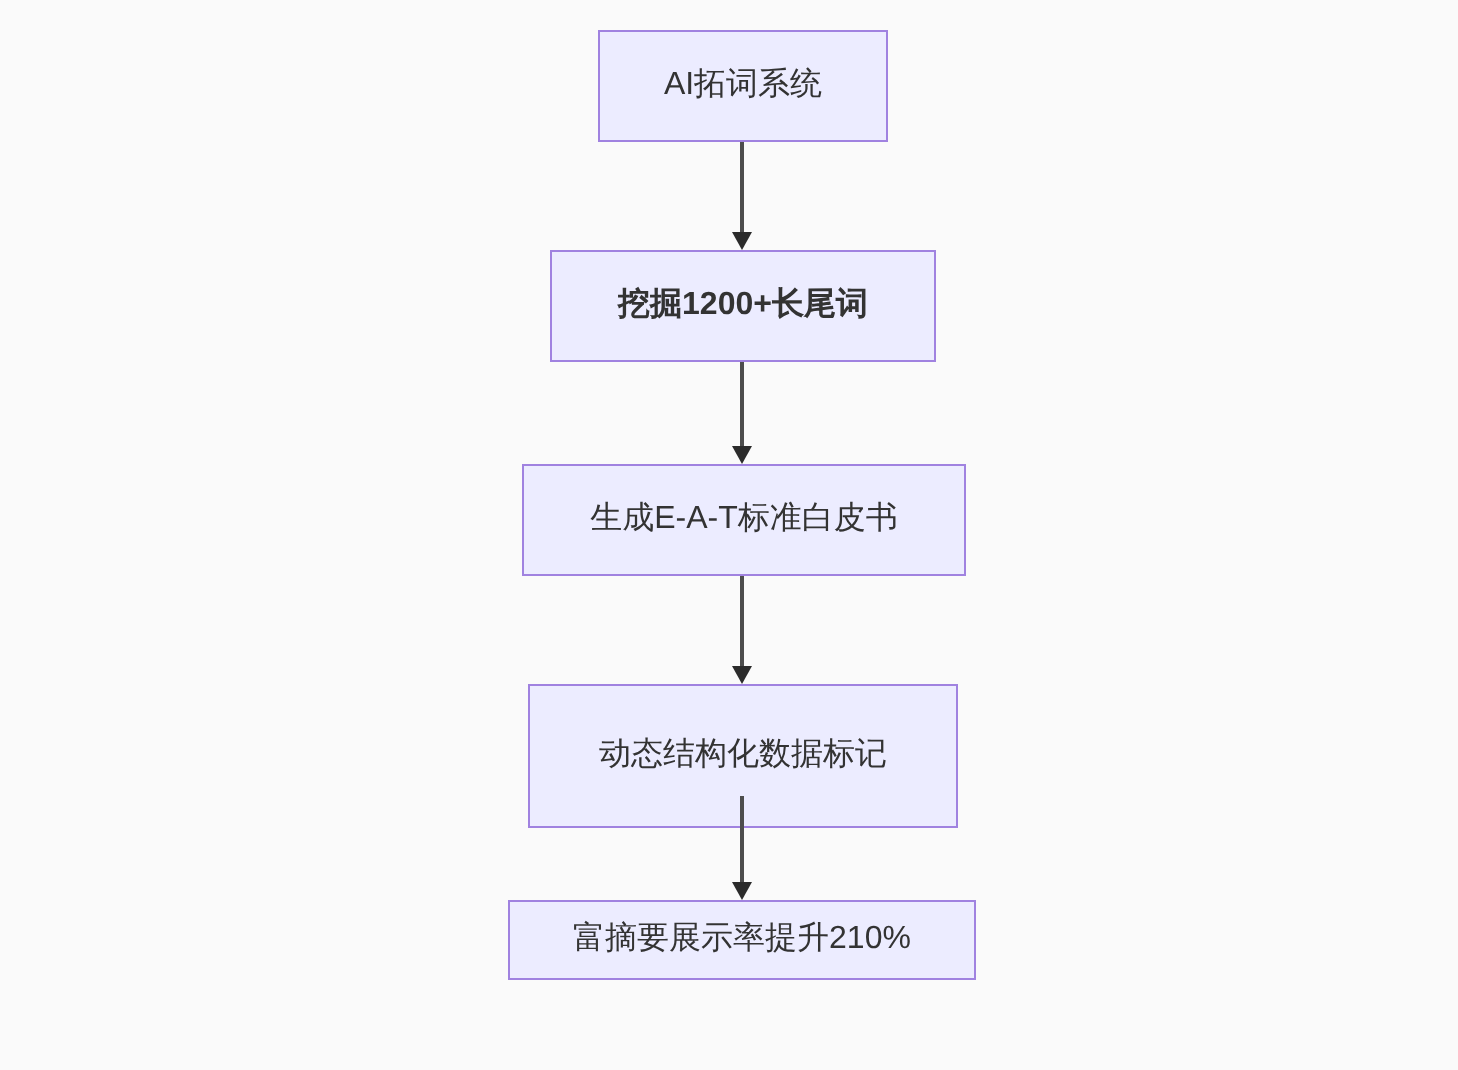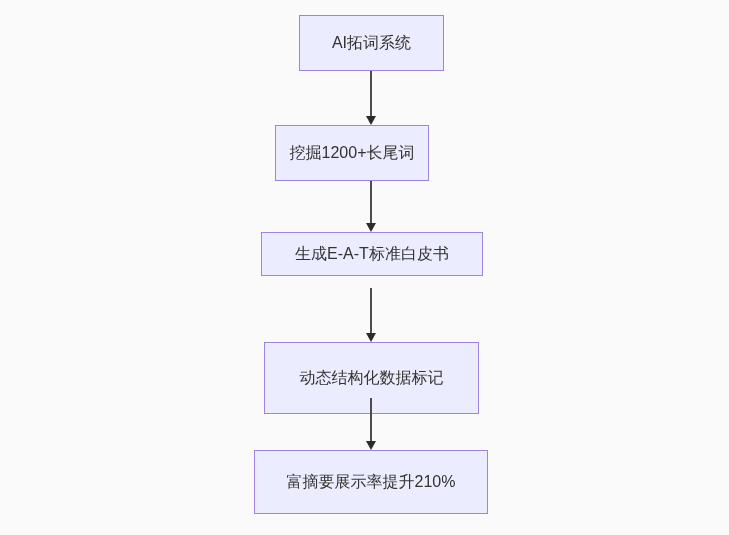--- a/index.html
+++ b/index.html
@@ -29,24 +29,24 @@
     box-sizing: border-box;
     display: flex;
     align-items: center;
     justify-content: center;
     color: #333333;
     font-size: 16px;
     line-height: 1.2;
     white-space: nowrap;
   }
   .node-1 { left: 299px; top:  15px; width: 145px; height: 56px; }
-  .node-2 { left: 275px; top: 125px; width: 154px; height: 56px; }
-  .node-3 { left: 261px; top: 232px; width: 222px; height: 44px; text-align: center; }
+  .node-2 { left: 275px; top: 125px; width: 193px; height: 56px; font-weight: bold; }
+  .node-3 { left: 261px; top: 232px; width: 222px; height: 56px; text-align: center; }
   .node-4 { left: 264px; top: 342px; width: 215px; height: 72px; }
-  .node-5 { left: 254px; top: 450px; width: 234px; height: 64px; }
+  .node-5 { left: 254px; top: 450px; width: 234px; height: 40px; }
 
   .arrow {
     position: absolute;
     left: 365px;          
     width: 12px;
     display: flex;
     flex-direction: column;
     align-items: center;
   }
   .arrow .shaft {

